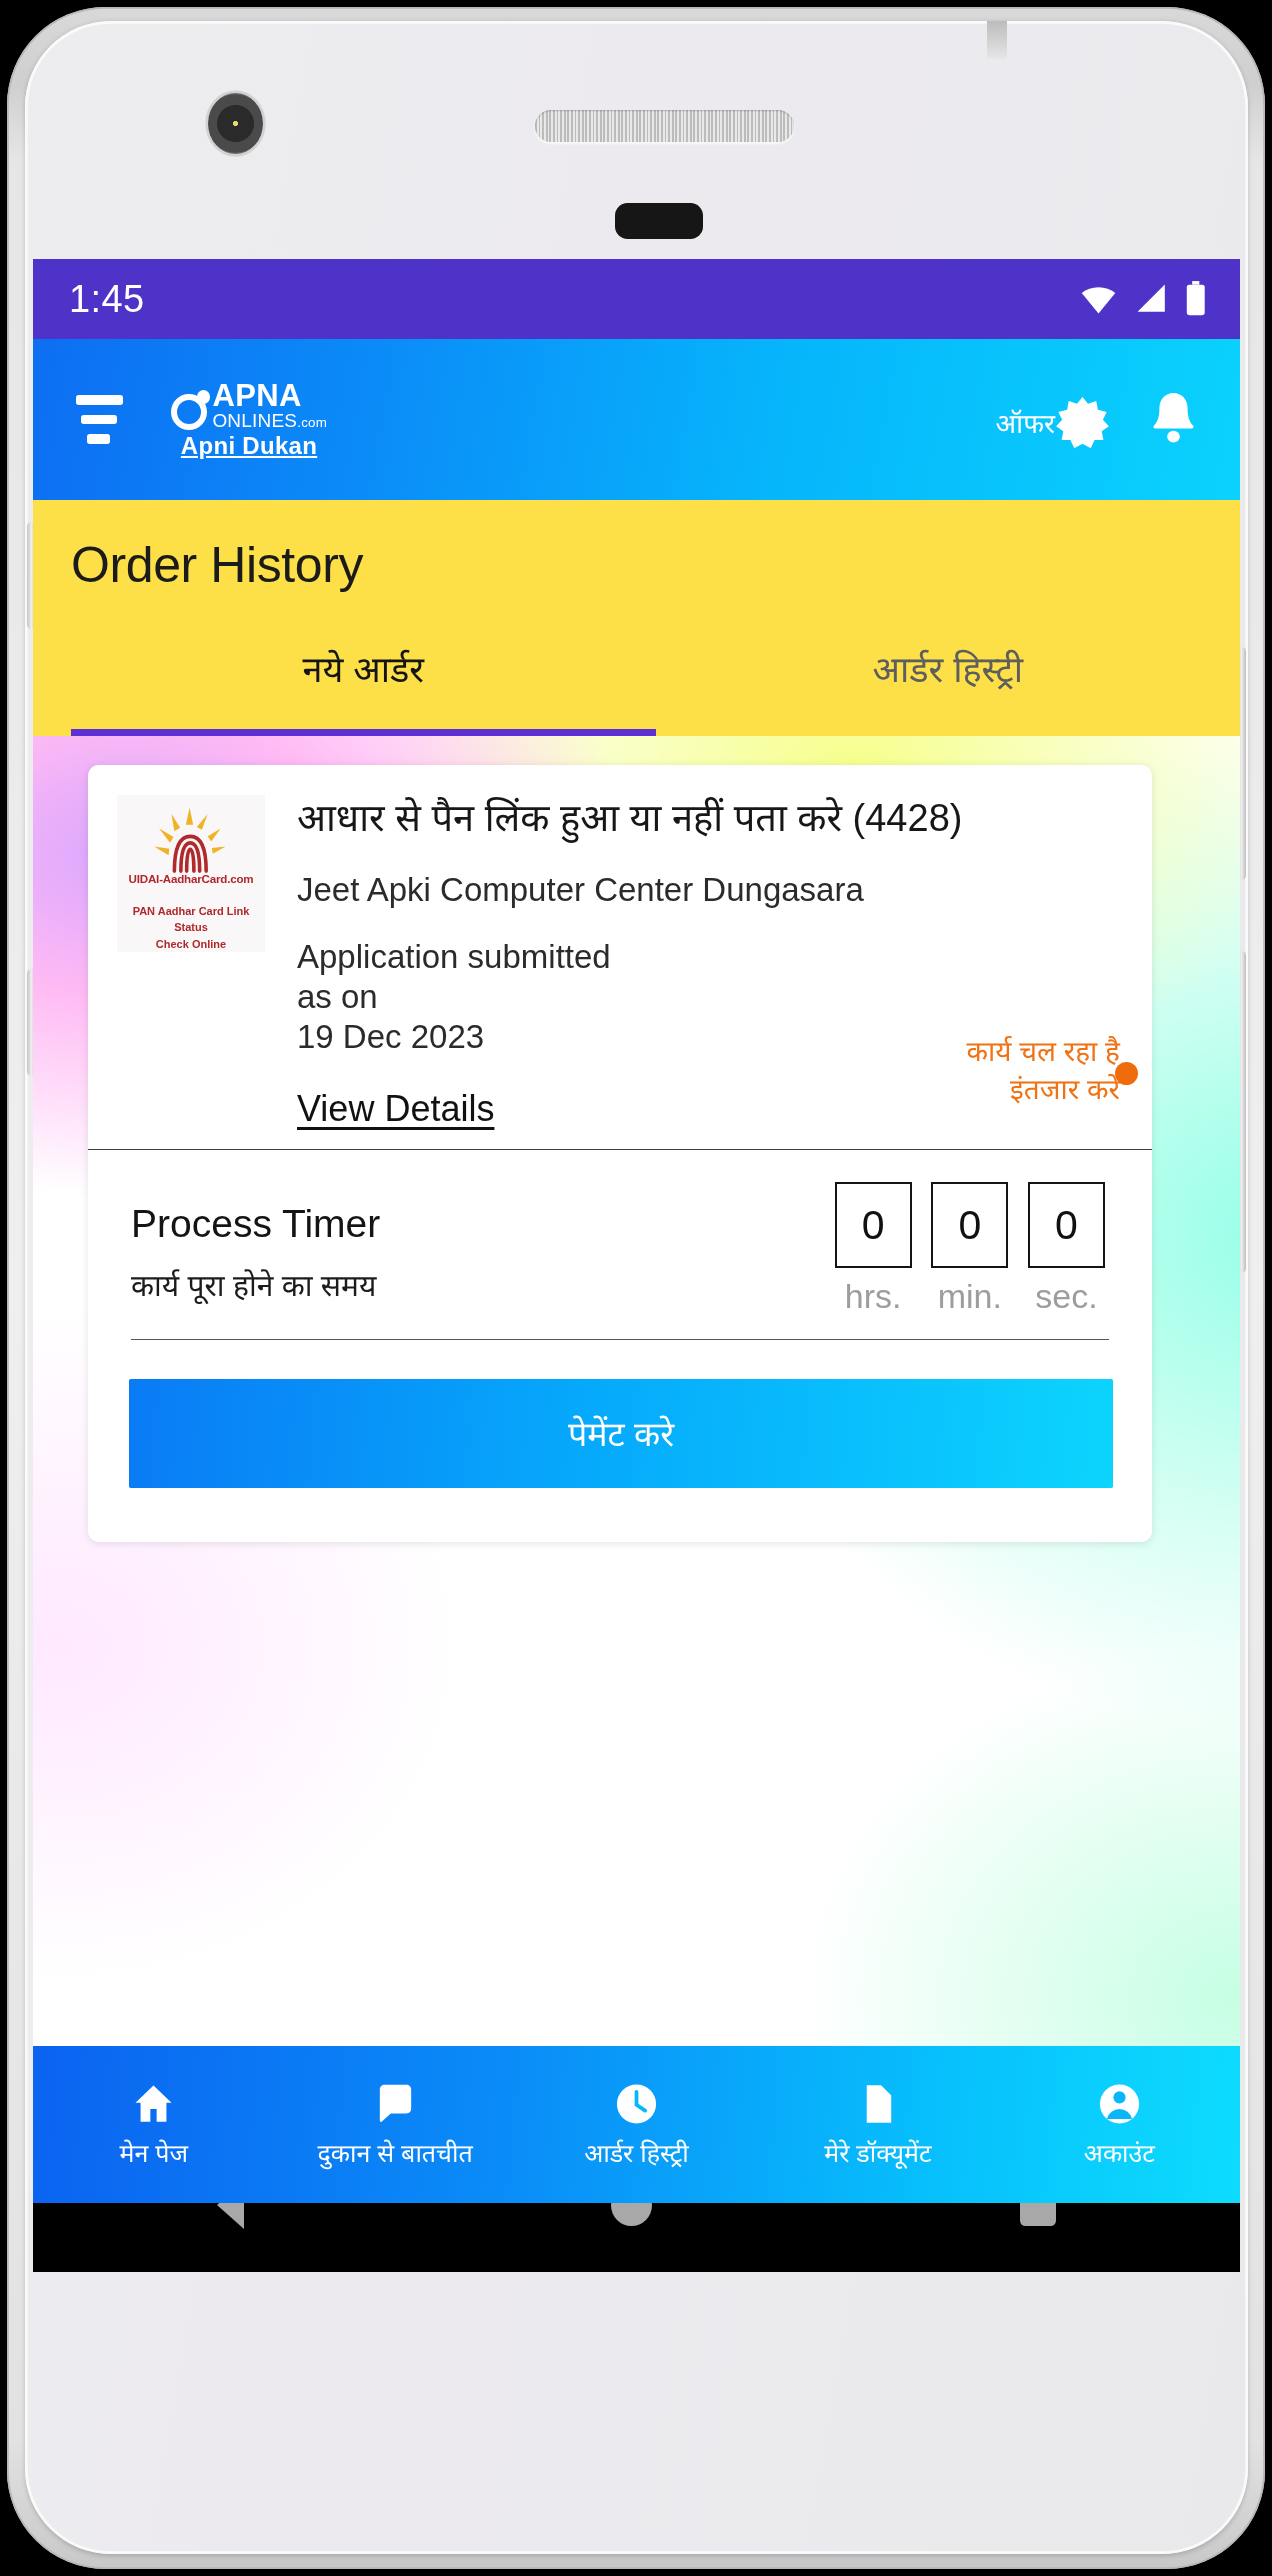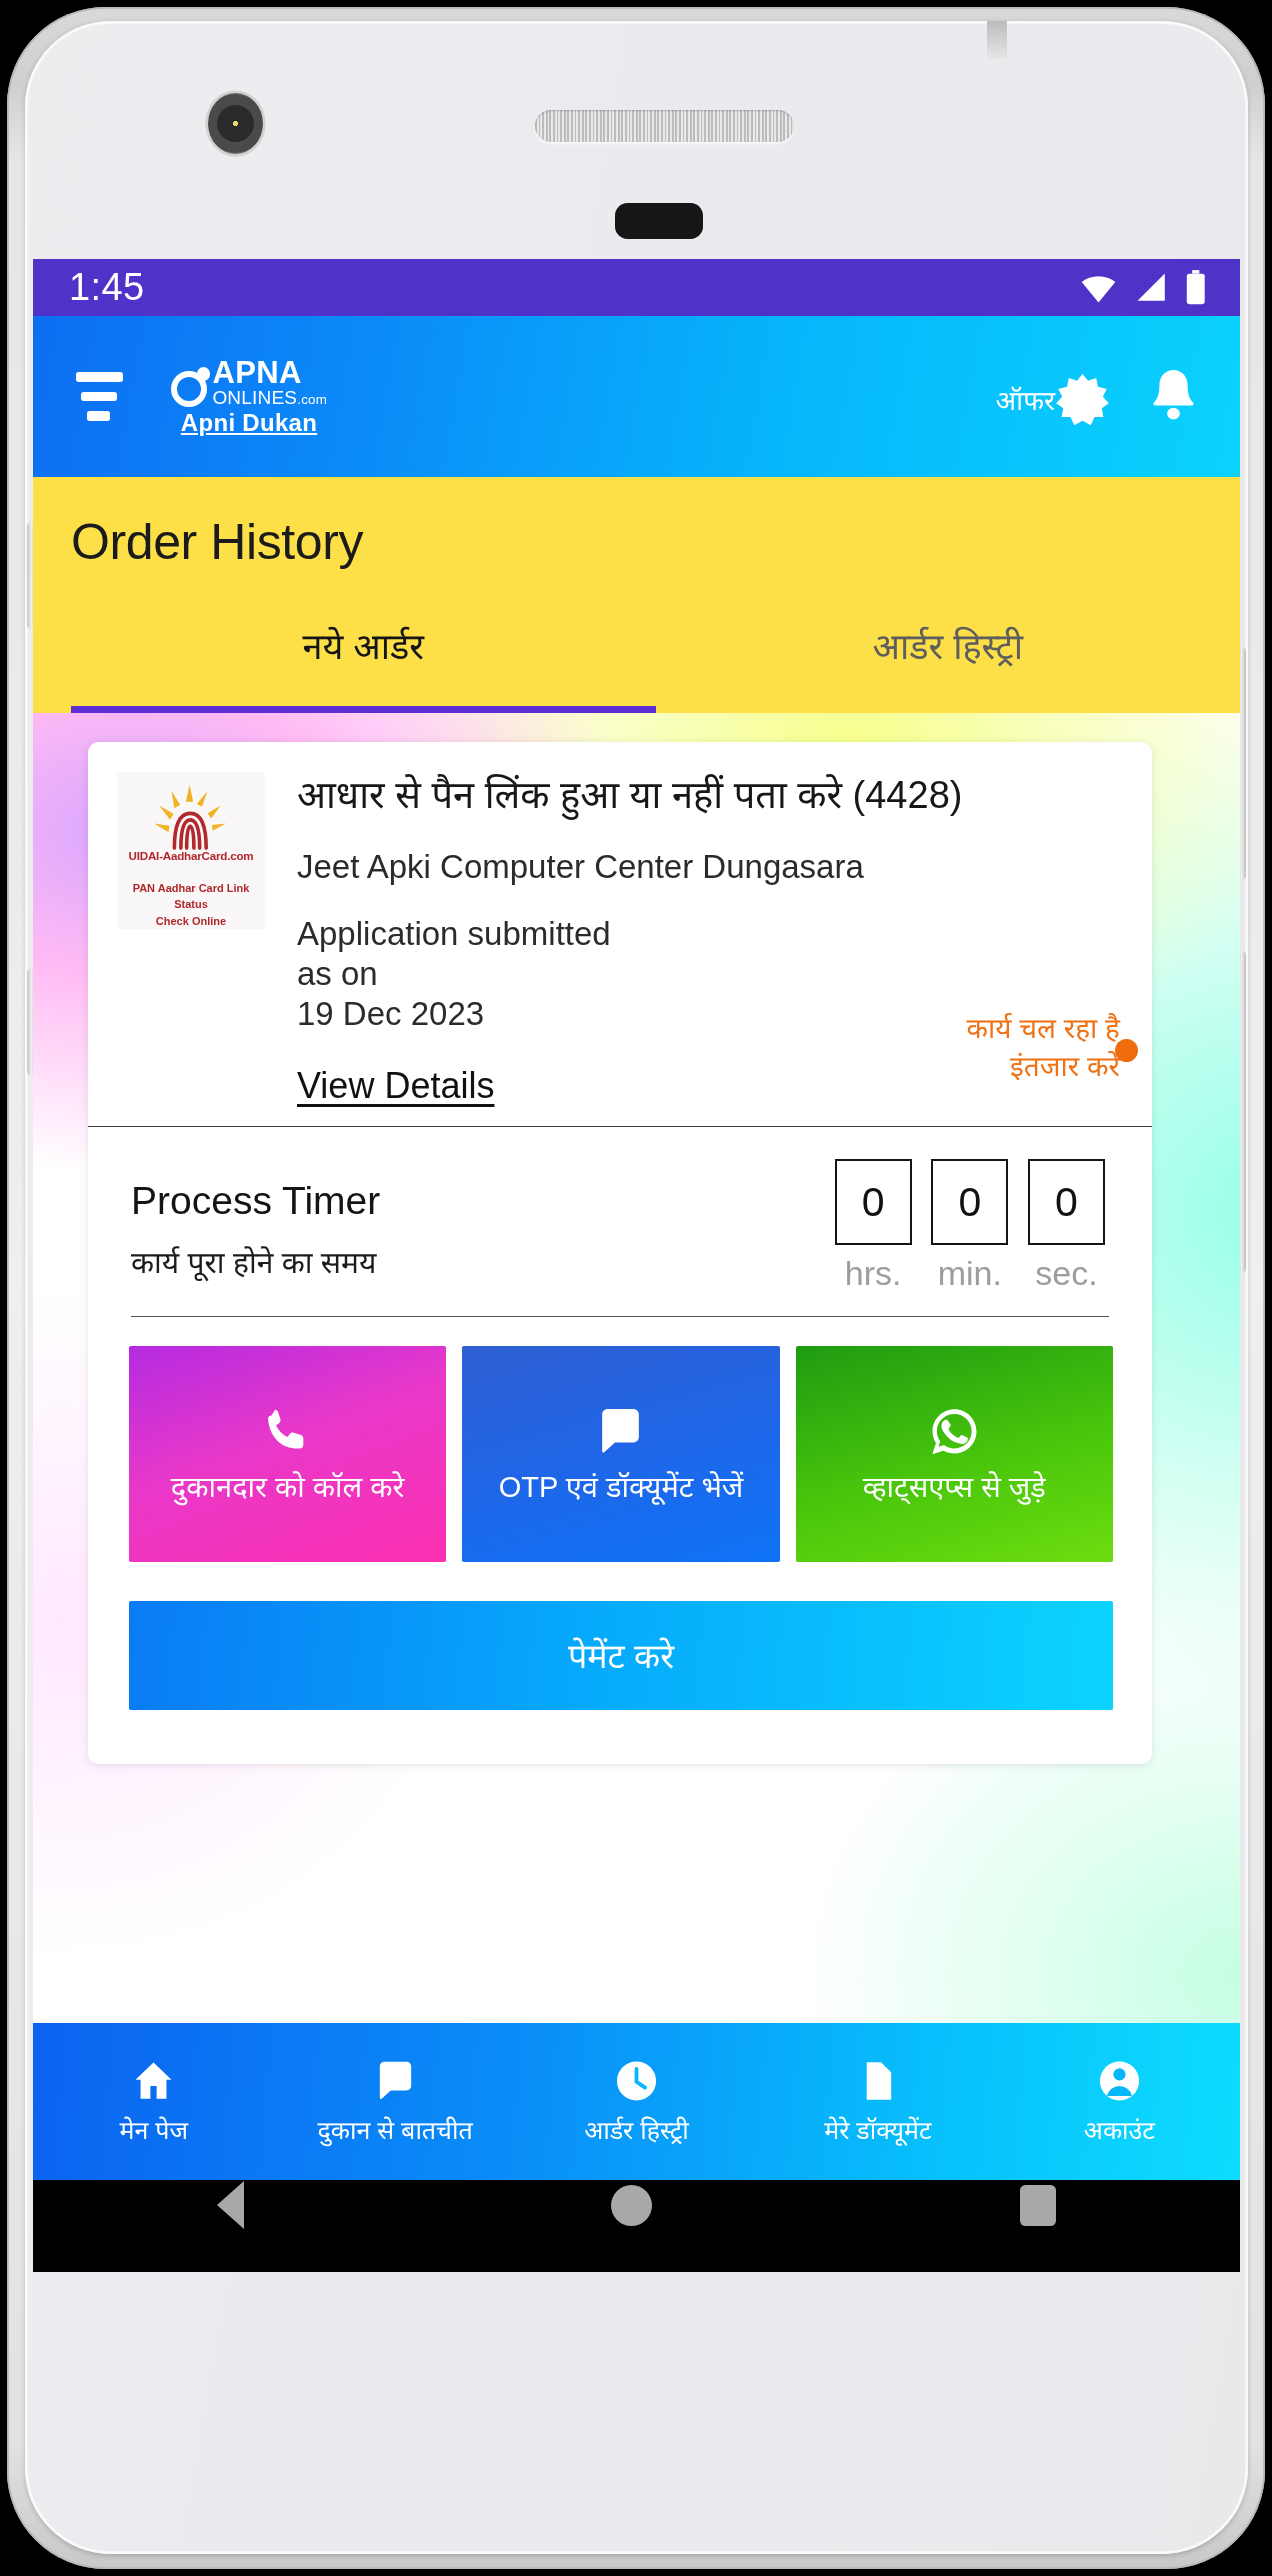--- a/index.html
+++ b/index.html
@@ -65,21 +65,21 @@
 
   
   #screen {
     left: 33px; top: 259px;
     width: 1207px; height: 2013px;
   }
 
   
   #status-bar {
     position: relative;
-    height: 57px;
+    height: 80px;
     background: #4f33c8;
     display: flex; align-items: center;
     padding: 0 34px 0 36px;
     color: #fff;
   }
   #status-time { font-size: 38px; font-weight: 400; letter-spacing: 0.4px; }
   #status-icons { margin-left: auto; display: flex; align-items: center; gap: 16px; }
   .sb-icon { display: block; }
 
   
@@ -392,41 +392,20 @@
           </div>
           <div class="timer-unit">
             <div class="timer-box">0</div>
             <div class="timer-label">sec.</div>
           </div>
         </div>
       </div>
 
       <div id="timer-rule"></div>
 
-      <div id="actions">
-        <div class="action-btn" id="btn-call">
-          <svg viewBox="0 0 24 24">
-              <path fill="#fff" d="M6.6 2.5c.6 0 1.1.4 1.3 1l1 3.2c.2.6 0 1.2-.5 1.6l-1.4 1.1c1 2.2 2.8 4 5 5l1.1-1.4c.4-.5 1-.7 1.6-.5l3.2 1c.6.2 1 .7 1 1.3v3.1c0 .9-.8 1.6-1.6 1.5C9.4 19.7 4.3 14.6 3.5 6.6c-.1-.9.6-1.6 1.5-1.6z"></path>
-            </svg>
-          <div class="a-label">दुकानदार को कॉल करे</div>
-        </div>
-        <div class="action-btn" id="btn-otp">
-          <svg viewBox="0 0 24 24">
-              <path fill="#fff" d="M4 4.6C4 3.2 5.1 2.2 6.5 2.2h11C18.9 2.2 20 3.2 20 4.6v9.8c0 1.4-1.1 2.4-2.5 2.4H9.6L4.9 21c-.4.4-.9.1-.9-.4z"></path>
-            </svg>
-          <div class="a-label">OTP एवं डॉक्यूमेंट भेजें</div>
-        </div>
-        <div class="action-btn" id="btn-wa">
-          <svg viewBox="0 0 24 24">
-            <path fill="#fff" d="M12 2.3C6.7 2.3 2.4 6.6 2.4 11.9c0 1.9.6 3.7 1.5 5.2L2.3 21.9l4.9-1.5c1.4.8 3.1 1.2 4.8 1.2 5.3 0 9.6-4.3 9.6-9.6S17.3 2.3 12 2.3zm0 2.1c4.1 0 7.5 3.3 7.5 7.5s-3.4 7.5-7.5 7.5c-1.5 0-2.9-.4-4.1-1.2l-.4-.3-2.5.8.8-2.4-.3-.4c-.8-1.2-1.2-2.6-1.2-4 0-4.2 3.4-7.5 7.7-7.5z"></path>
-            <path fill="#fff" d="M9.2 7.4c-.2-.5-.4-.5-.6-.5h-.5c-.2 0-.5.1-.8.4-.3.3-1 1-1 2.3s1 2.7 1.2 2.9c.1.2 2 3.1 4.9 4.2 2.4.9 2.9.7 3.4.7.5-.1 1.6-.7 1.8-1.3.2-.6.2-1.2.2-1.3-.1-.1-.3-.2-.5-.3l-1.9-.9c-.3-.1-.5-.2-.7.1l-.7.9c-.1.2-.3.2-.5.1-.3-.1-1.3-.5-2.4-1.5-.9-.8-1.5-1.8-1.6-2.1-.2-.3 0-.4.1-.6l.4-.5c.1-.2.2-.3.3-.5.1-.2 0-.4 0-.5z"></path>
-          </svg>
-          <div class="a-label">व्हाट्सएप्स से जुड़े</div>
-        </div>
-      </div>
 
       <div id="payment-btn">
         <span>पेमेंट करे</span>
       </div>
       <div style="height:54px"></div>
     </div>
 
     <div id="bottom-nav">
       <div class="nav-item">
         <svg viewBox="0 0 24 24">

